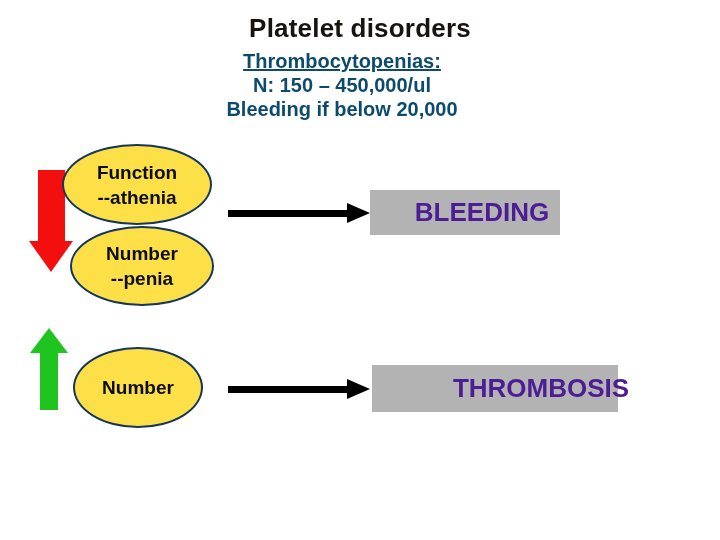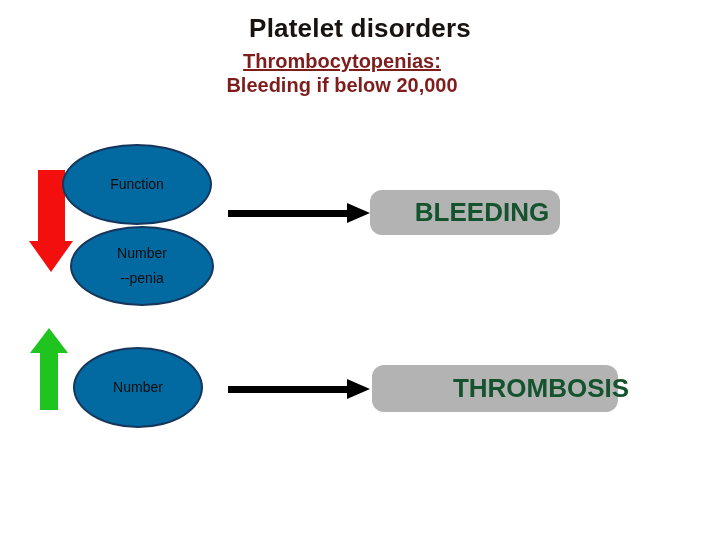--- a/index.html
+++ b/index.html
@@ -14,85 +14,87 @@
   
   .title{
     position:absolute;top:13px;left:0;width:720px;
     text-align:center;
     font-size:26px;font-weight:600;color:#181210;
     letter-spacing:0.2px;
   }
   .subtitle{
     position:absolute;top:49px;left:202px;width:280px;
     text-align:center;
-    font-size:20px;line-height:24px;font-weight:600;color:#7f1d1d;
+    font-size:20px;line-height:24px;font-weight:600;color:#0c4a6e;
   }
   .subtitle .u{text-decoration:underline;}
 
   
   .red-shaft{position:absolute;left:38px;top:170px;width:27px;height:72px;background:#f40f0f;}
   .red-head{position:absolute;left:29px;top:241px;width:0;height:0;
     border-left:22px solid transparent;border-right:22px solid transparent;
     border-top:31px solid #f40f0f;}
   .green-head{position:absolute;left:30px;top:328px;width:0;height:0;
     border-left:19px solid transparent;border-right:19px solid transparent;
     border-bottom:25px solid #1fc41f;}
   .green-shaft{position:absolute;left:40px;top:352px;width:18px;height:58px;background:#1fc41f;}
 
   
   .ellipse{
     position:absolute;box-sizing:border-box;
-    background:#0369a1;border:2px solid #16365c;border-radius:50%;
+    background:#fde047;border:2px solid #16365c;border-radius:50%;
     display:flex;flex-direction:column;justify-content:center;align-items:center;
-    font-size:14px;line-height:25px;font-weight:normal;color:#0d0d0d;
+    font-size:19px;line-height:25px;font-weight:bold;color:#0d0d0d;
     text-align:center;
   }
   .e1{left:62px;top:144px;width:150px;height:81px;}
   .e2{left:70px;top:226px;width:144px;height:80px;}
   .e3{left:73px;top:347px;width:130px;height:81px;}
 
   
   .barrow{position:absolute;left:228px;width:142px;height:20px;}
   .barrow .shaft{position:absolute;left:0;top:7px;width:120px;height:7px;background:#000;}
   .barrow .head{position:absolute;right:0;top:0;width:0;height:0;
     border-top:10px solid transparent;border-bottom:10px solid transparent;
     border-left:23px solid #000;}
   .a1{top:203px;}
   .a2{top:379px;}
 
   
   .graybox{
     position:absolute;box-sizing:border-box;background:#b3b3b3;
     display:flex;align-items:center;justify-content:center;
-    font-weight:bold;color:#14532d;border-radius:12px;
+    font-weight:bold;color:#4c1d95;
   }
   .b1{left:370px;top:190px;width:190px;height:45px;font-size:26px;}
   .b1 span{margin-left:34px;}
   .b2{left:372px;top:365px;width:246px;height:47px;font-size:26px;padding-left:48px;}
   .b2 span{margin-left:44px;}
 </style>
 </head>
 <body>
 
 <div class="slide">
 
   <div class="title">Platelet disorders</div>
   <div class="subtitle">
     <div class="u">Thrombocytopenias:</div>
+    <div>N: 150 – 450,000/ul</div>
     <div>Bleeding if below 20,000</div>
   </div>
 
   <div class="red-shaft"></div>
   <div class="red-head"></div>
 
   <div class="green-head"></div>
   <div class="green-shaft"></div>
 
   <div class="ellipse e1">
     <div>Function</div>
+    <div>--athenia</div>
   </div>
   <div class="ellipse e2">
     <div>Number</div>
     <div>--penia</div>
   </div>
   <div class="ellipse e3">
     <div>Number</div>
   </div>
 
   <div class="barrow a1">

